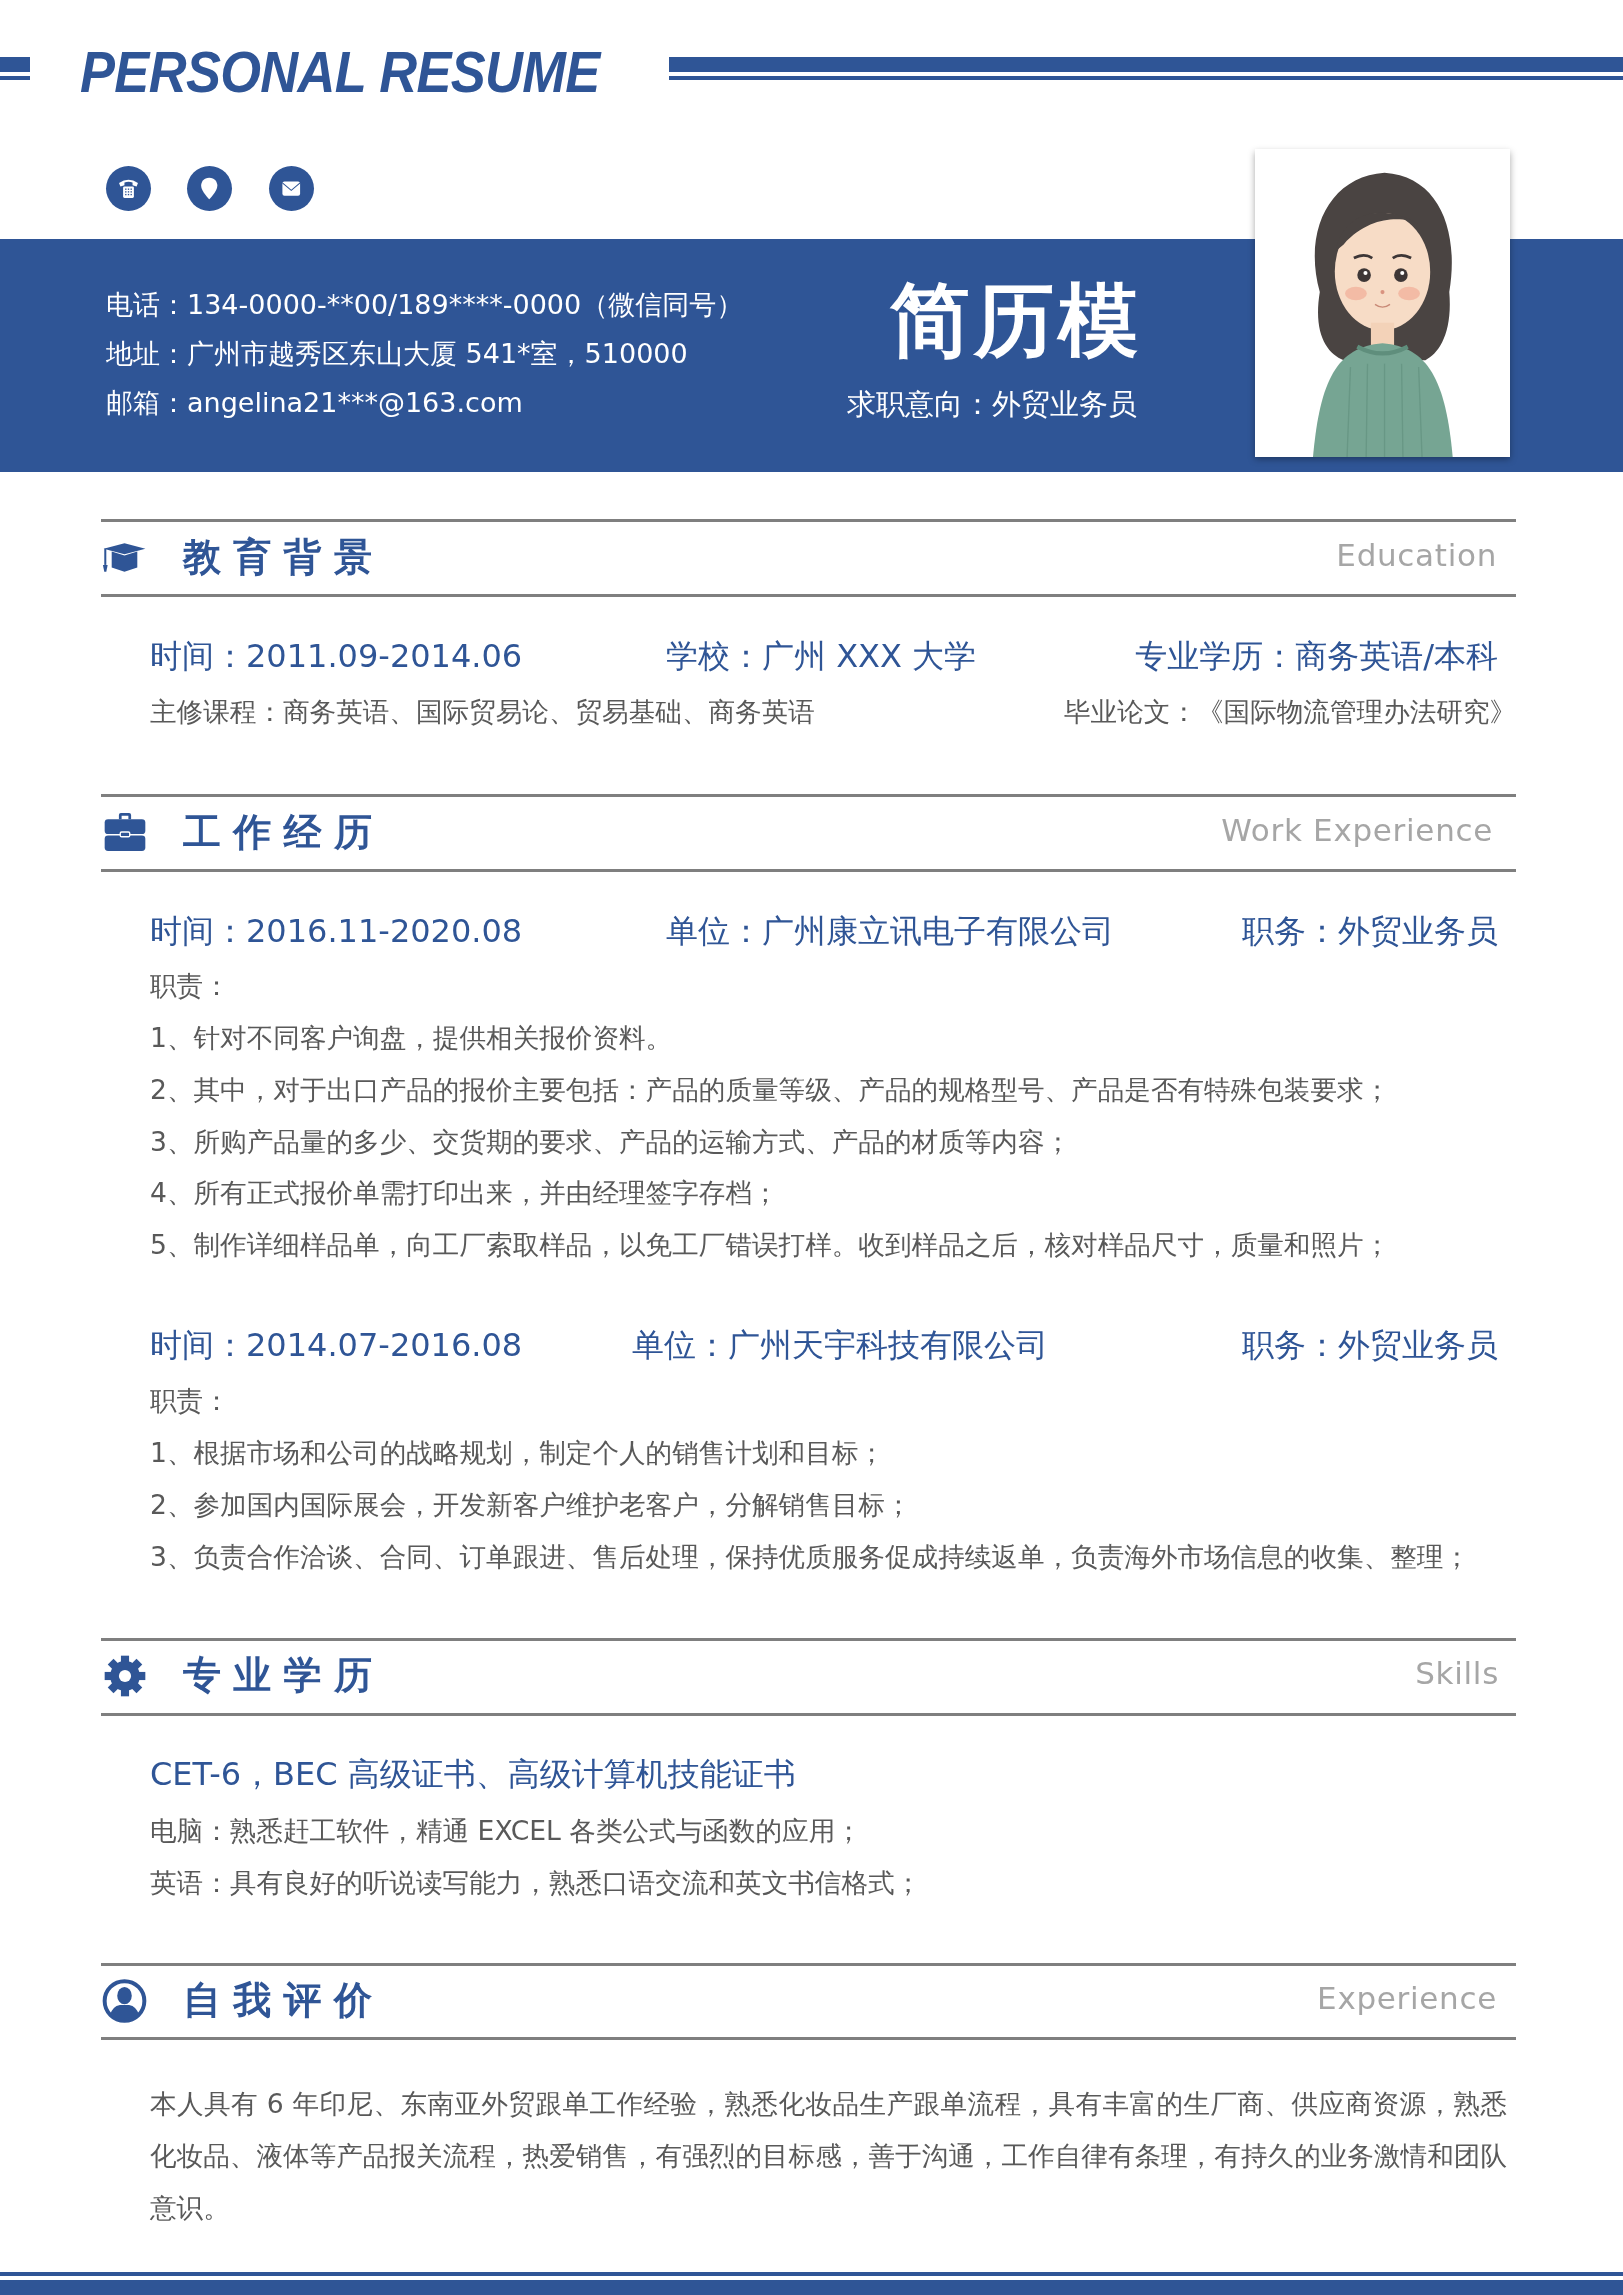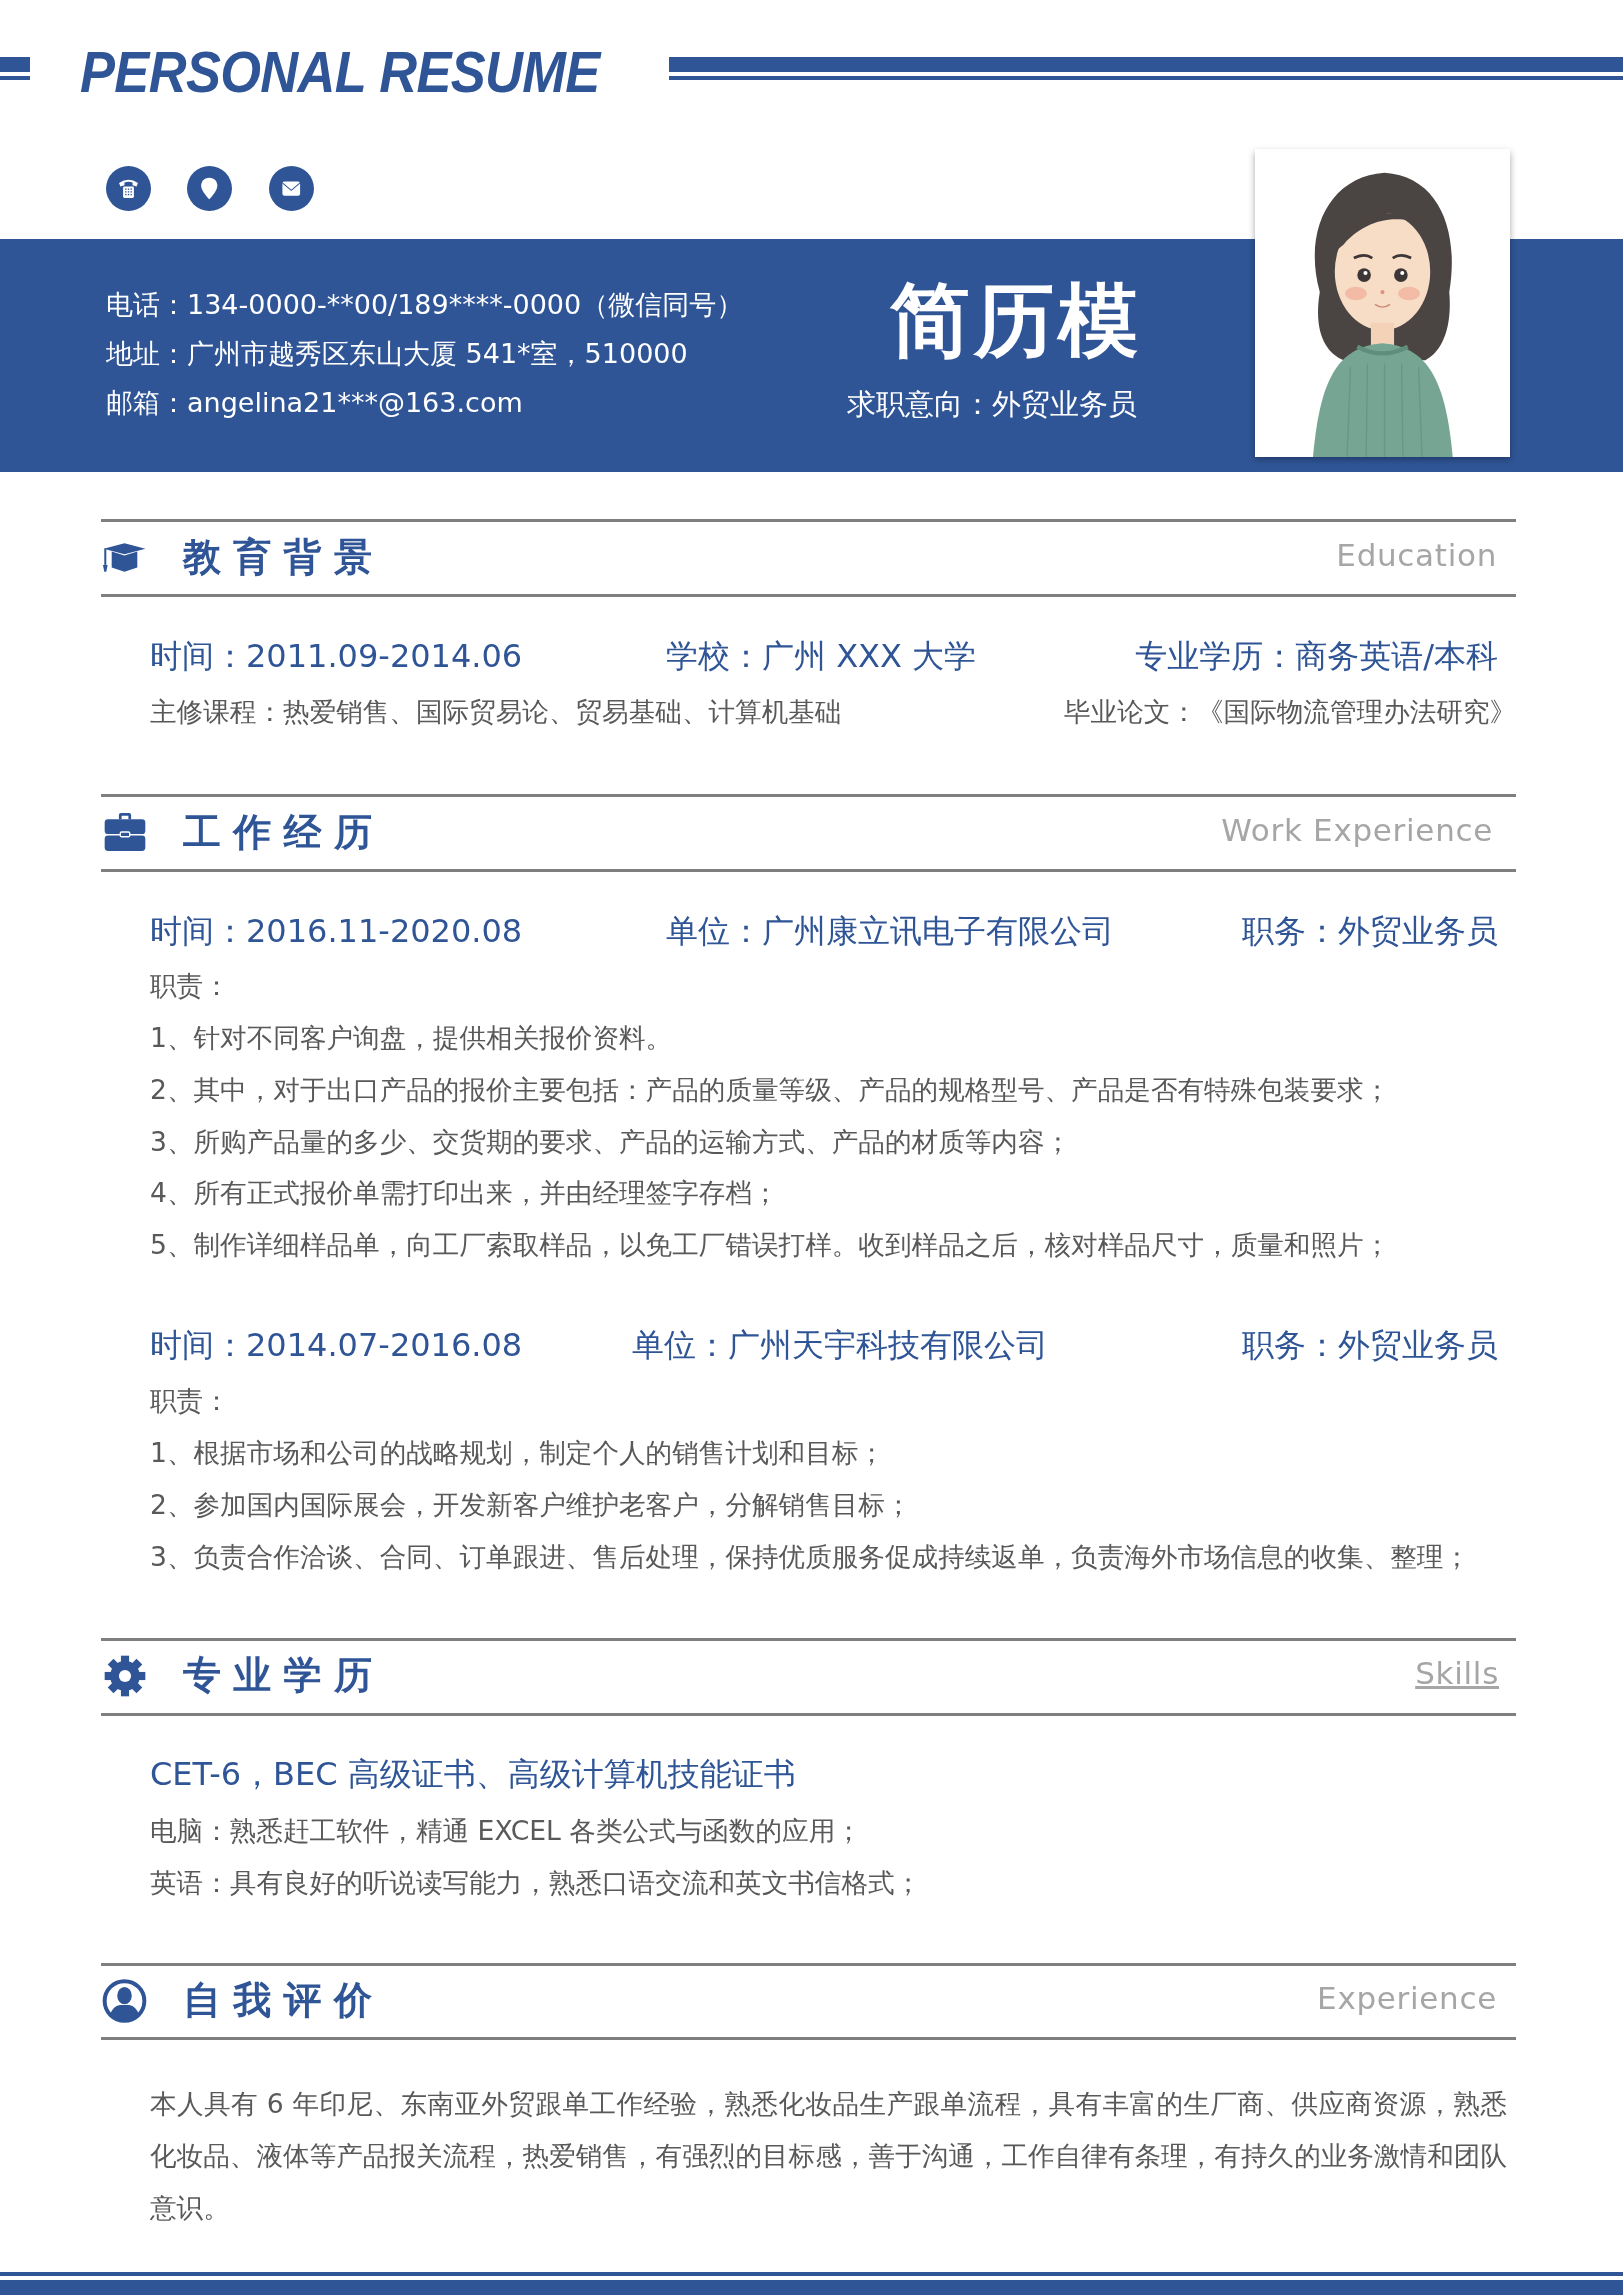--- a/index.html
+++ b/index.html
@@ -119,21 +119,21 @@
       <path d="M1 34 L8 34 L6 44 L3 44 Z" fill="#2f5596"></path>
     </svg>
 </div>
 <div class="sec-title" style="top:533px;">教育背景</div>
 <div class="sec-en" style="top:535px;">Education</div>
 <div class="sec-line" style="top:594px;"></div>
 
 <div class="row-h" style="left:150px;top:636px;">时间：2011.09-2014.06</div>
 <div class="row-h" style="left:666px;top:636px;">学校：广州 XXX 大学</div>
 <div class="row-h" style="right:125px;top:636px;">专业学历：商务英语/本科</div>
-<div class="txt" style="top:694px;">主修课程：热爱销售、国际贸易论、贸易基础、计算机基础</div>
+<div class="txt" style="top:694px;">主修课程：商务英语、国际贸易论、贸易基础、商务英语</div>
 <div class="txt" style="left:1064px;top:694px;">毕业论文：《国际物流管理办法研究》</div>
 
 <div class="sec-line" style="top:794px;"></div>
 <div class="sec-icon" style="top:809px;">
   <svg width="42" height="40" viewBox="0 0 62 58">
       <path d="M22 10 L22 4 Q22 1 25 1 L37 1 Q40 1 40 4 L40 10 L36 10 L36 5 L26 5 L26 10 Z" fill="#2f5596"></path>
       <rect x="1" y="10" width="60" height="22" rx="5" fill="#2f5596"></rect>
       <rect x="1" y="34" width="60" height="23" rx="5" fill="#2f5596"></rect>
       <rect x="24" y="29" width="14" height="7" rx="2" fill="#2f5596" stroke="#fff" stroke-width="2"></rect>
     </svg>
@@ -167,21 +167,21 @@
         <rect x="25" y="1" width="12" height="60"></rect>
         <rect x="1" y="25" width="60" height="12"></rect>
         <rect x="25" y="1" width="12" height="60" transform="rotate(45 31 31)"></rect>
         <rect x="25" y="1" width="12" height="60" transform="rotate(-45 31 31)"></rect>
         <circle cx="31" cy="31" r="22"></circle>
       </g>
       <circle cx="31" cy="31" r="9" fill="#fff"></circle>
     </svg>
 </div>
 <div class="sec-title" style="top:1651px;">专业学历</div>
-<div class="sec-en" style="top:1653px;right:124px;text-decoration:underline;">Skills</div>
+<div class="sec-en" style="top:1653px;right:124px;">Skills</div>
 <div class="sec-line" style="top:1713px;"></div>
 
 <div class="row-h" style="left:150px;top:1754px;">CET-6，BEC 高级证书、高级计算机技能证书</div>
 <div class="txt" style="top:1813px;">电脑：熟悉赶工软件，精通 EXCEL 各类公式与函数的应用；</div>
 <div class="txt" style="top:1865px;">英语：具有良好的听说读写能力，熟悉口语交流和英文书信格式；</div>
 
 <div class="sec-line" style="top:1963px;"></div>
 <div class="sec-icon" style="top:1978px;">
   <svg width="46" height="46" viewBox="0 0 68 68">
       <circle cx="34" cy="34" r="30" fill="none" stroke="#2f5596" stroke-width="6"></circle>

